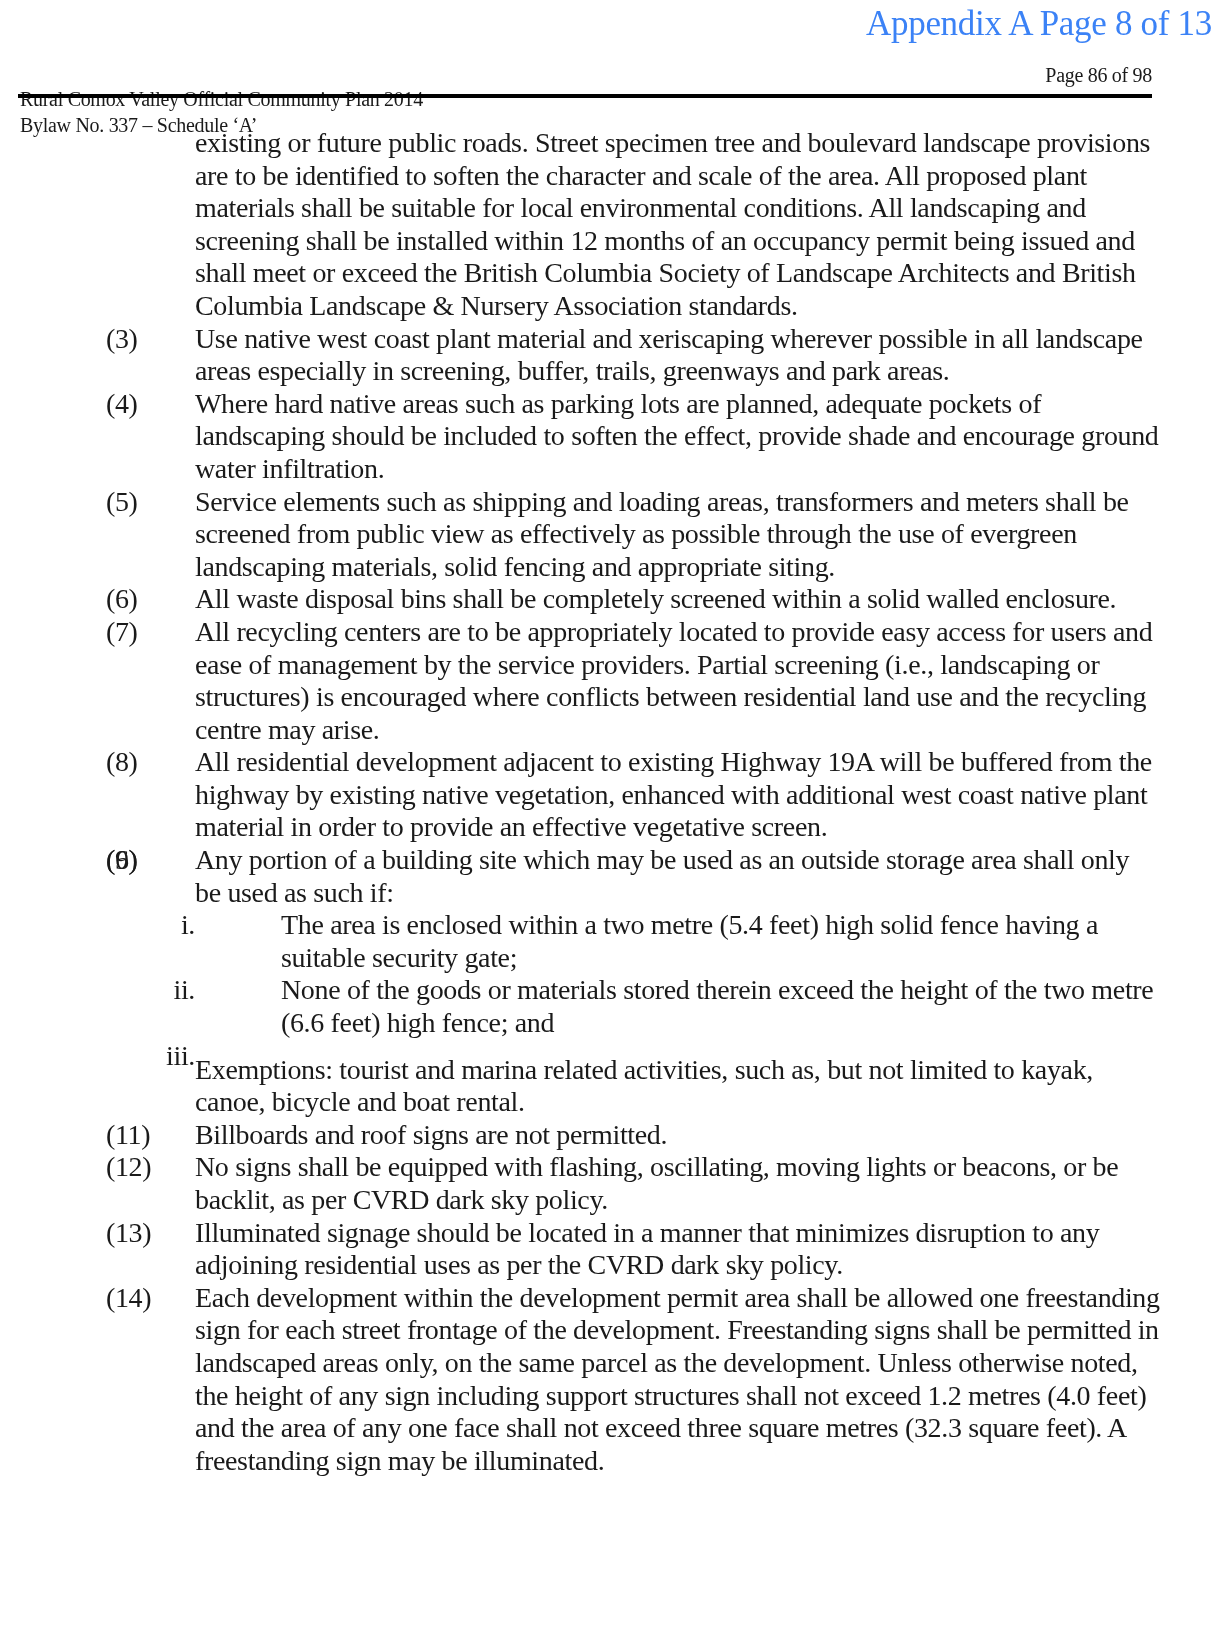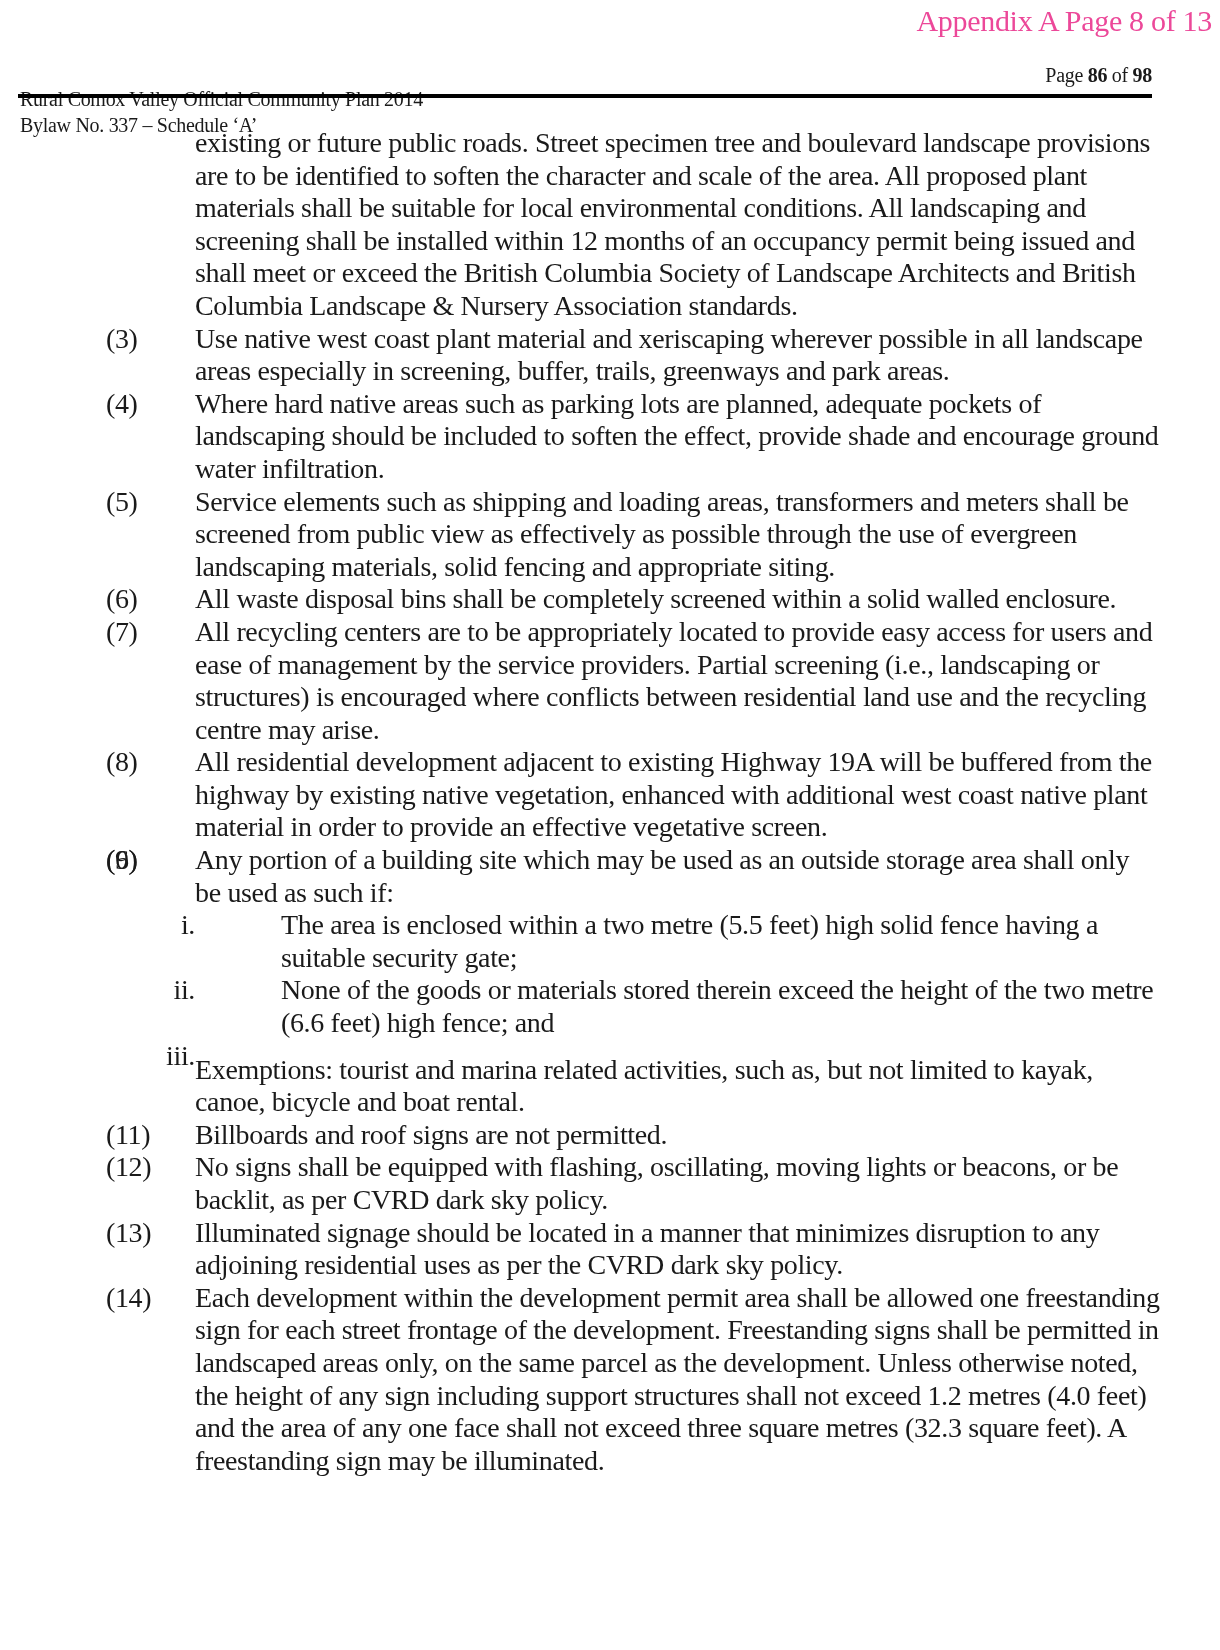--- a/index.html
+++ b/index.html
@@ -3,31 +3,31 @@
 <meta charset="utf-8">
 <style>
   html, body { margin: 0; padding: 0; background: #ffffff; }
   body {
     width: 1220px; height: 1650px; position: relative; overflow: hidden;
     font-family: "Liberation Serif", "DejaVu Serif", serif;
     color: #1a1a1a;
   }
   .appendix {
     position: absolute; top: 4px; right: 8px;
-    font-size: 30px; letter-spacing: -0.3px; color: #ec4899;
+    font-size: 35px; letter-spacing: -0.3px; color: #3b82f6;
   }
   .hdr-left {
     position: absolute; left: 20px; top: 38px;
     font-size: 20px; line-height: 26px; letter-spacing: -0.3px; margin-top: 48px;
   }
   .hdr-right {
     position: absolute; right: 68px; top: 64px;
     font-size: 20px; letter-spacing: -0.3px;
   }
-  .hdr-right b { font-weight: bold; }
+  .hdr-right b { font-weight: normal; }
   .rule {
     position: absolute; left: 18px; right: 68px; top: 94px;
     height: 4px; background: #000;
   }
   .body {
     position: absolute; left: 0; top: 127px; width: 1220px;
     font-size: 28px; line-height: 32.6px; letter-spacing: -0.35px;
   }
   .para { position: relative; padding-left: 195px; padding-right: 60px; }
   .num {
@@ -84,21 +84,21 @@
   <div class="para">
       <span class="num">(9)</span>
     </div>
   <div class="para">
       <span class="num">(6)</span>
       <span class="txt">Any portion of a building site which may be used as an outside storage area shall only be used as such if:</span>
     </div>
 
   <div class="sub">
       <span class="roman">i.</span>
-      <span class="txt">The area is enclosed within a two metre (5.5 feet) high solid fence having a suitable security gate;</span>
+      <span class="txt">The area is enclosed within a two metre (5.4 feet) high solid fence having a suitable security gate;</span>
     </div>
   <div class="sub">
       <span class="roman">ii.</span>
       <span class="txt">None of the goods or materials stored therein exceed the height of the two metre (6.6 feet) high fence; and</span>
     </div>
   <div class="sub">
       <span class="roman">iii.</span>
     </div>
 
   <div class="gap"></div>

